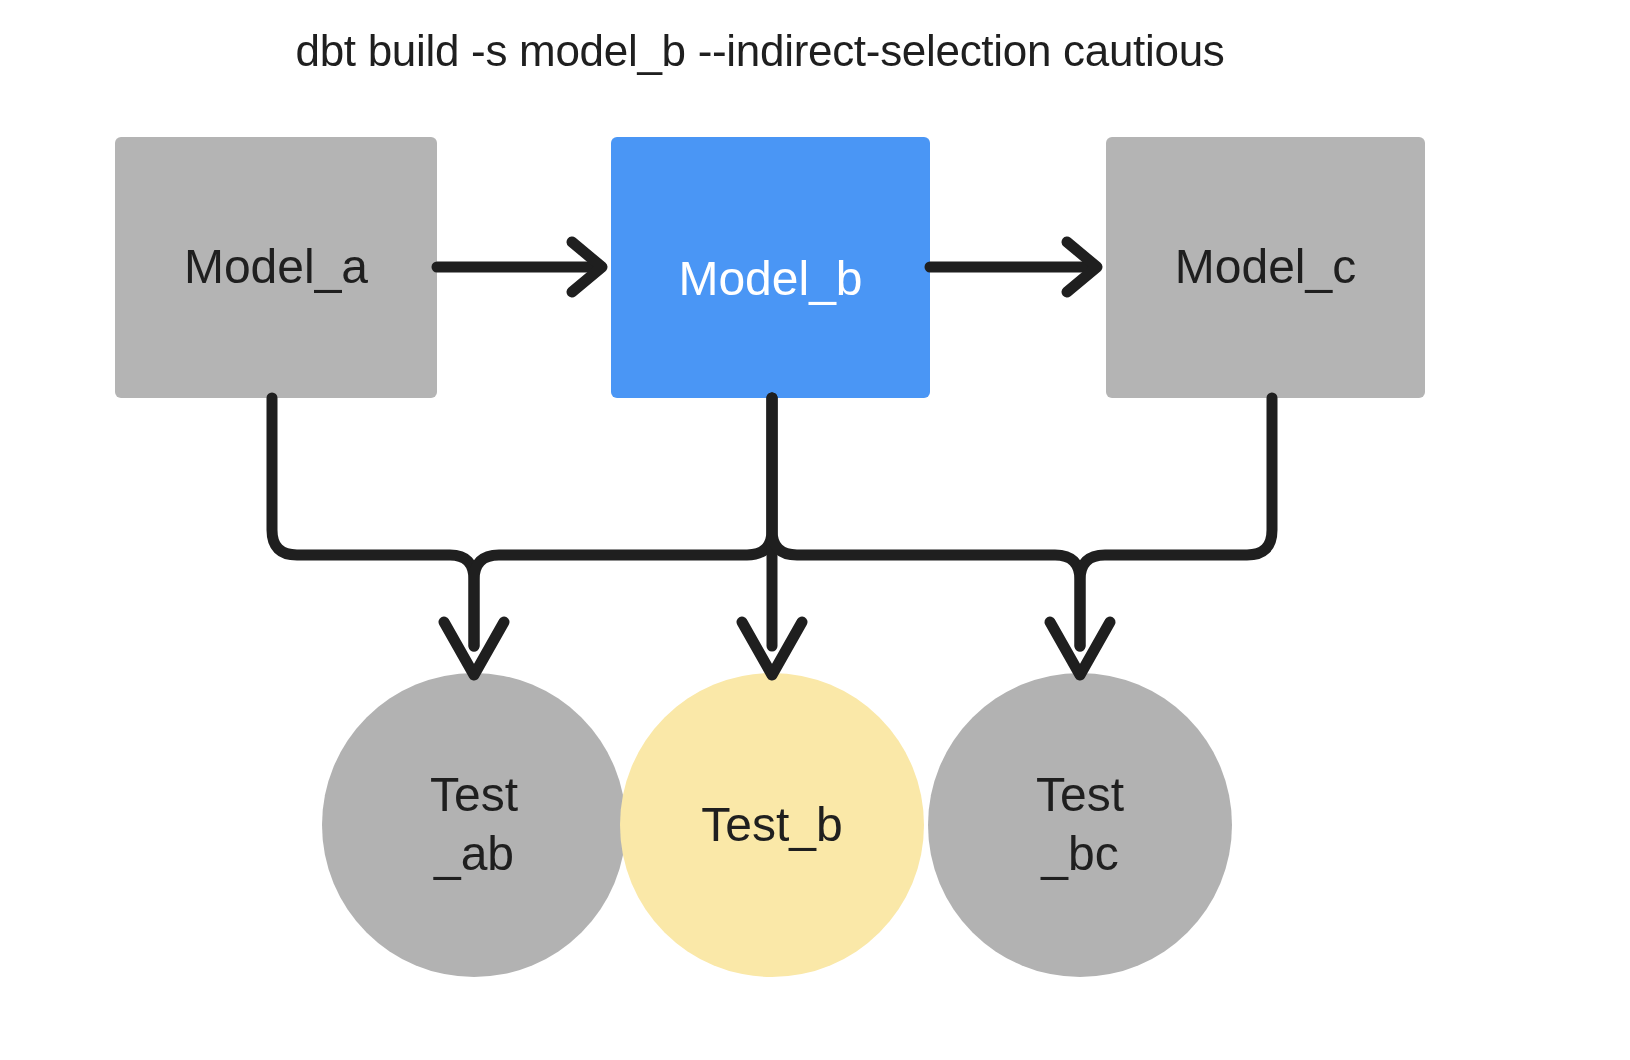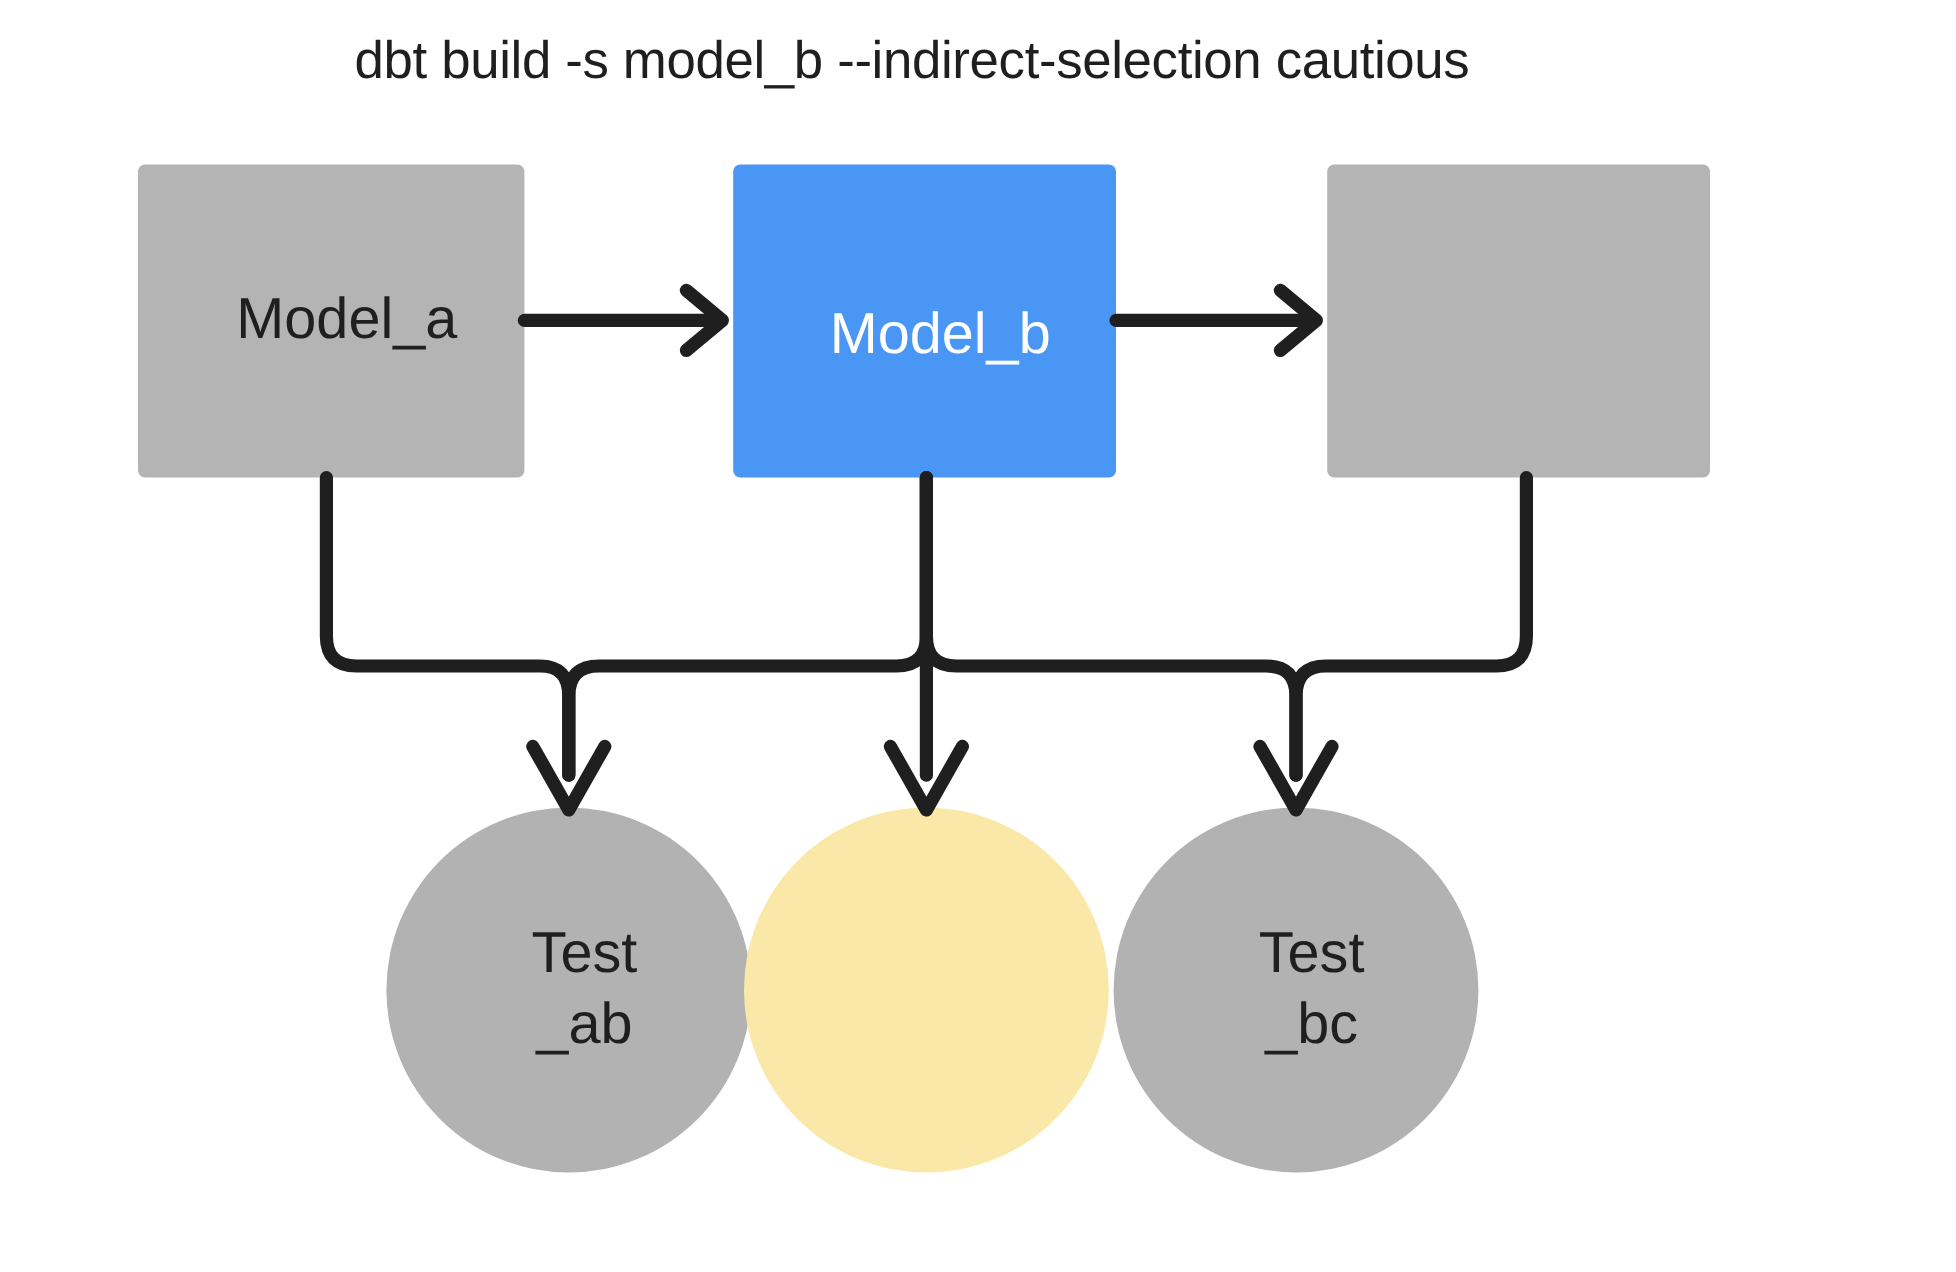--- a/index.html
+++ b/index.html
@@ -42,21 +42,20 @@
     position: absolute;
     display: flex;
     flex-direction: column;
     align-items: center;
     justify-content: center;
     font-size: 48px;
     color: #1f1f1f;
     line-height: 1.22;
     pointer-events: none;
     white-space: nowrap;
-    margin-left: 13px;
   }
   .node-label.on-blue { color: #ffffff; }
 </style>
 </head>
 <body>
 
 <div id="diagram-root">
 
   <div id="diagram-title">dbt build -s model_b --indirect-selection cautious</div>
 
@@ -99,25 +98,31 @@
   </svg>
 
   <div class="node-label" style="left:115px; top:137px; width:322px; height:261px;">
     <span>Model_a</span>
   </div>
 
   <div class="node-label on-blue" style="left:611px; top:149px; width:319px; height:261px;">
     <span>Model_b</span>
   </div>
 
+  <div class="node-label" style="left:1106px; top:137px; width:319px; height:261px;">
+    <span>Model_c</span>
+  </div>
 
   <div class="node-label" style="left:322px; top:673px; width:304px; height:304px;">
     <span>Test</span>
     <span>_ab</span>
   </div>
 
+  <div class="node-label" style="left:620px; top:673px; width:304px; height:304px;">
+    <span>Test_b</span>
+  </div>
 
   <div class="node-label" style="left:928px; top:673px; width:304px; height:304px;">
     <span>Test</span>
     <span>_bc</span>
   </div>
 
 </div>
 
 </body></html>

